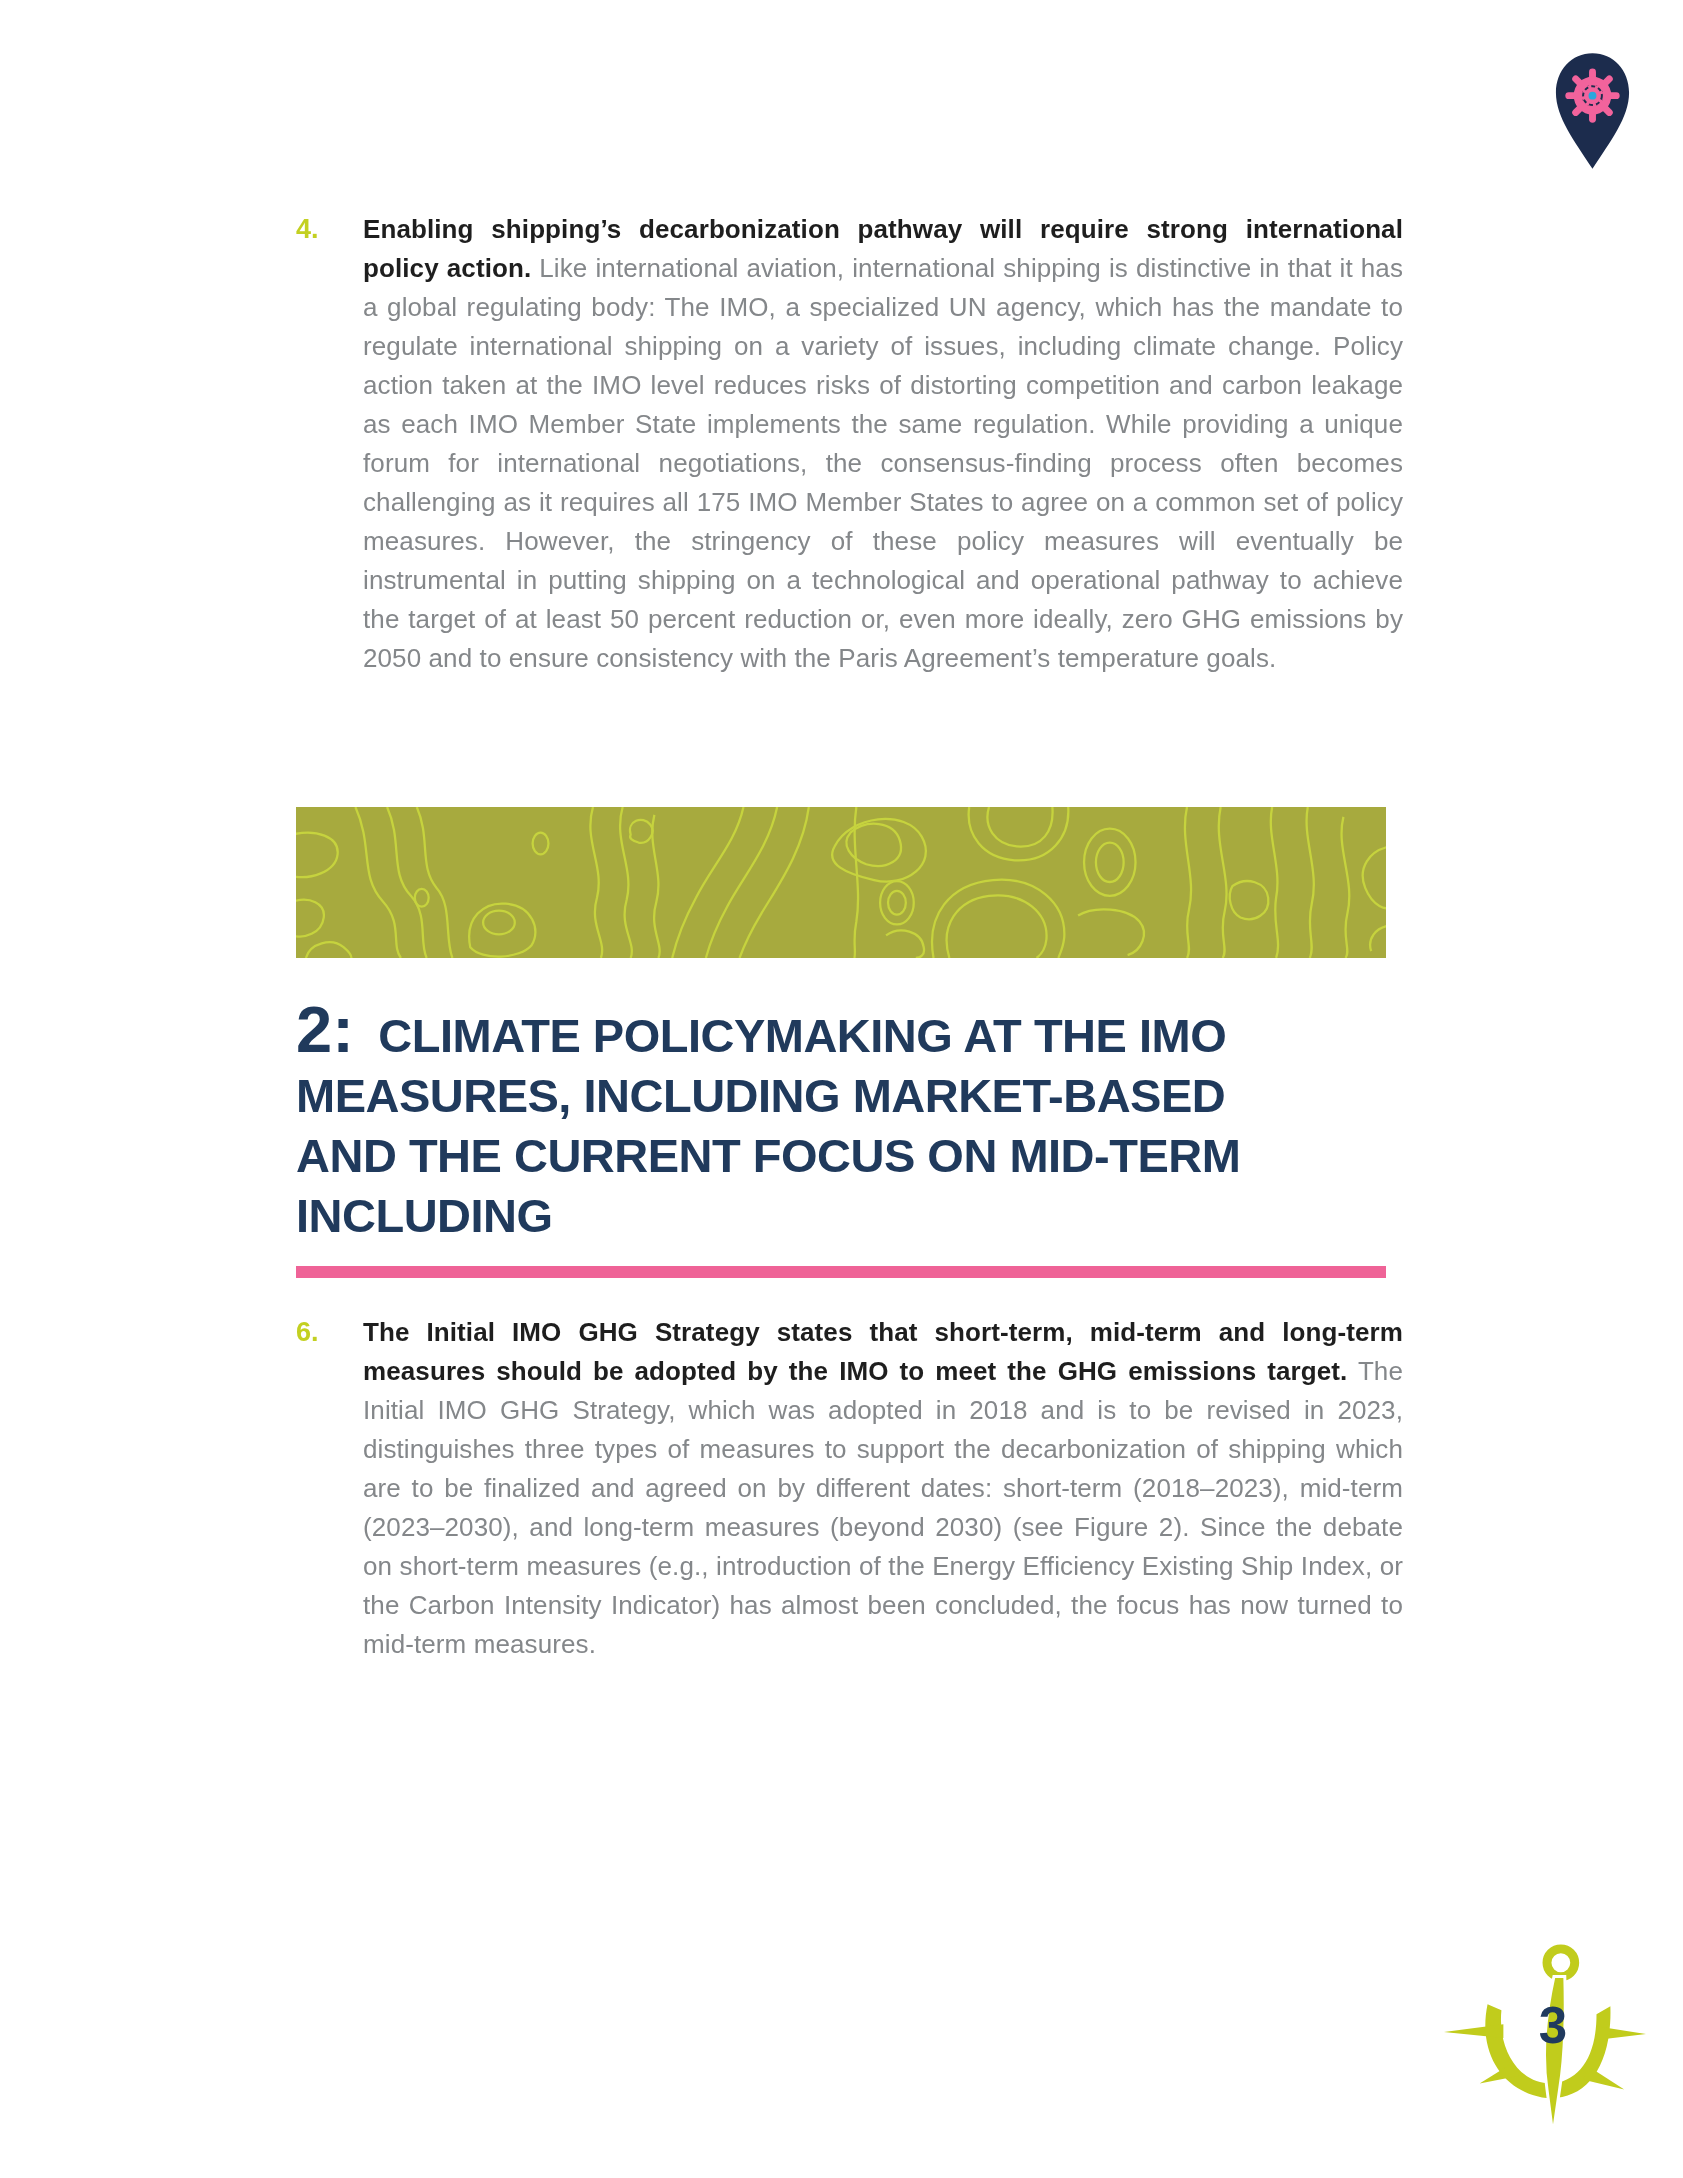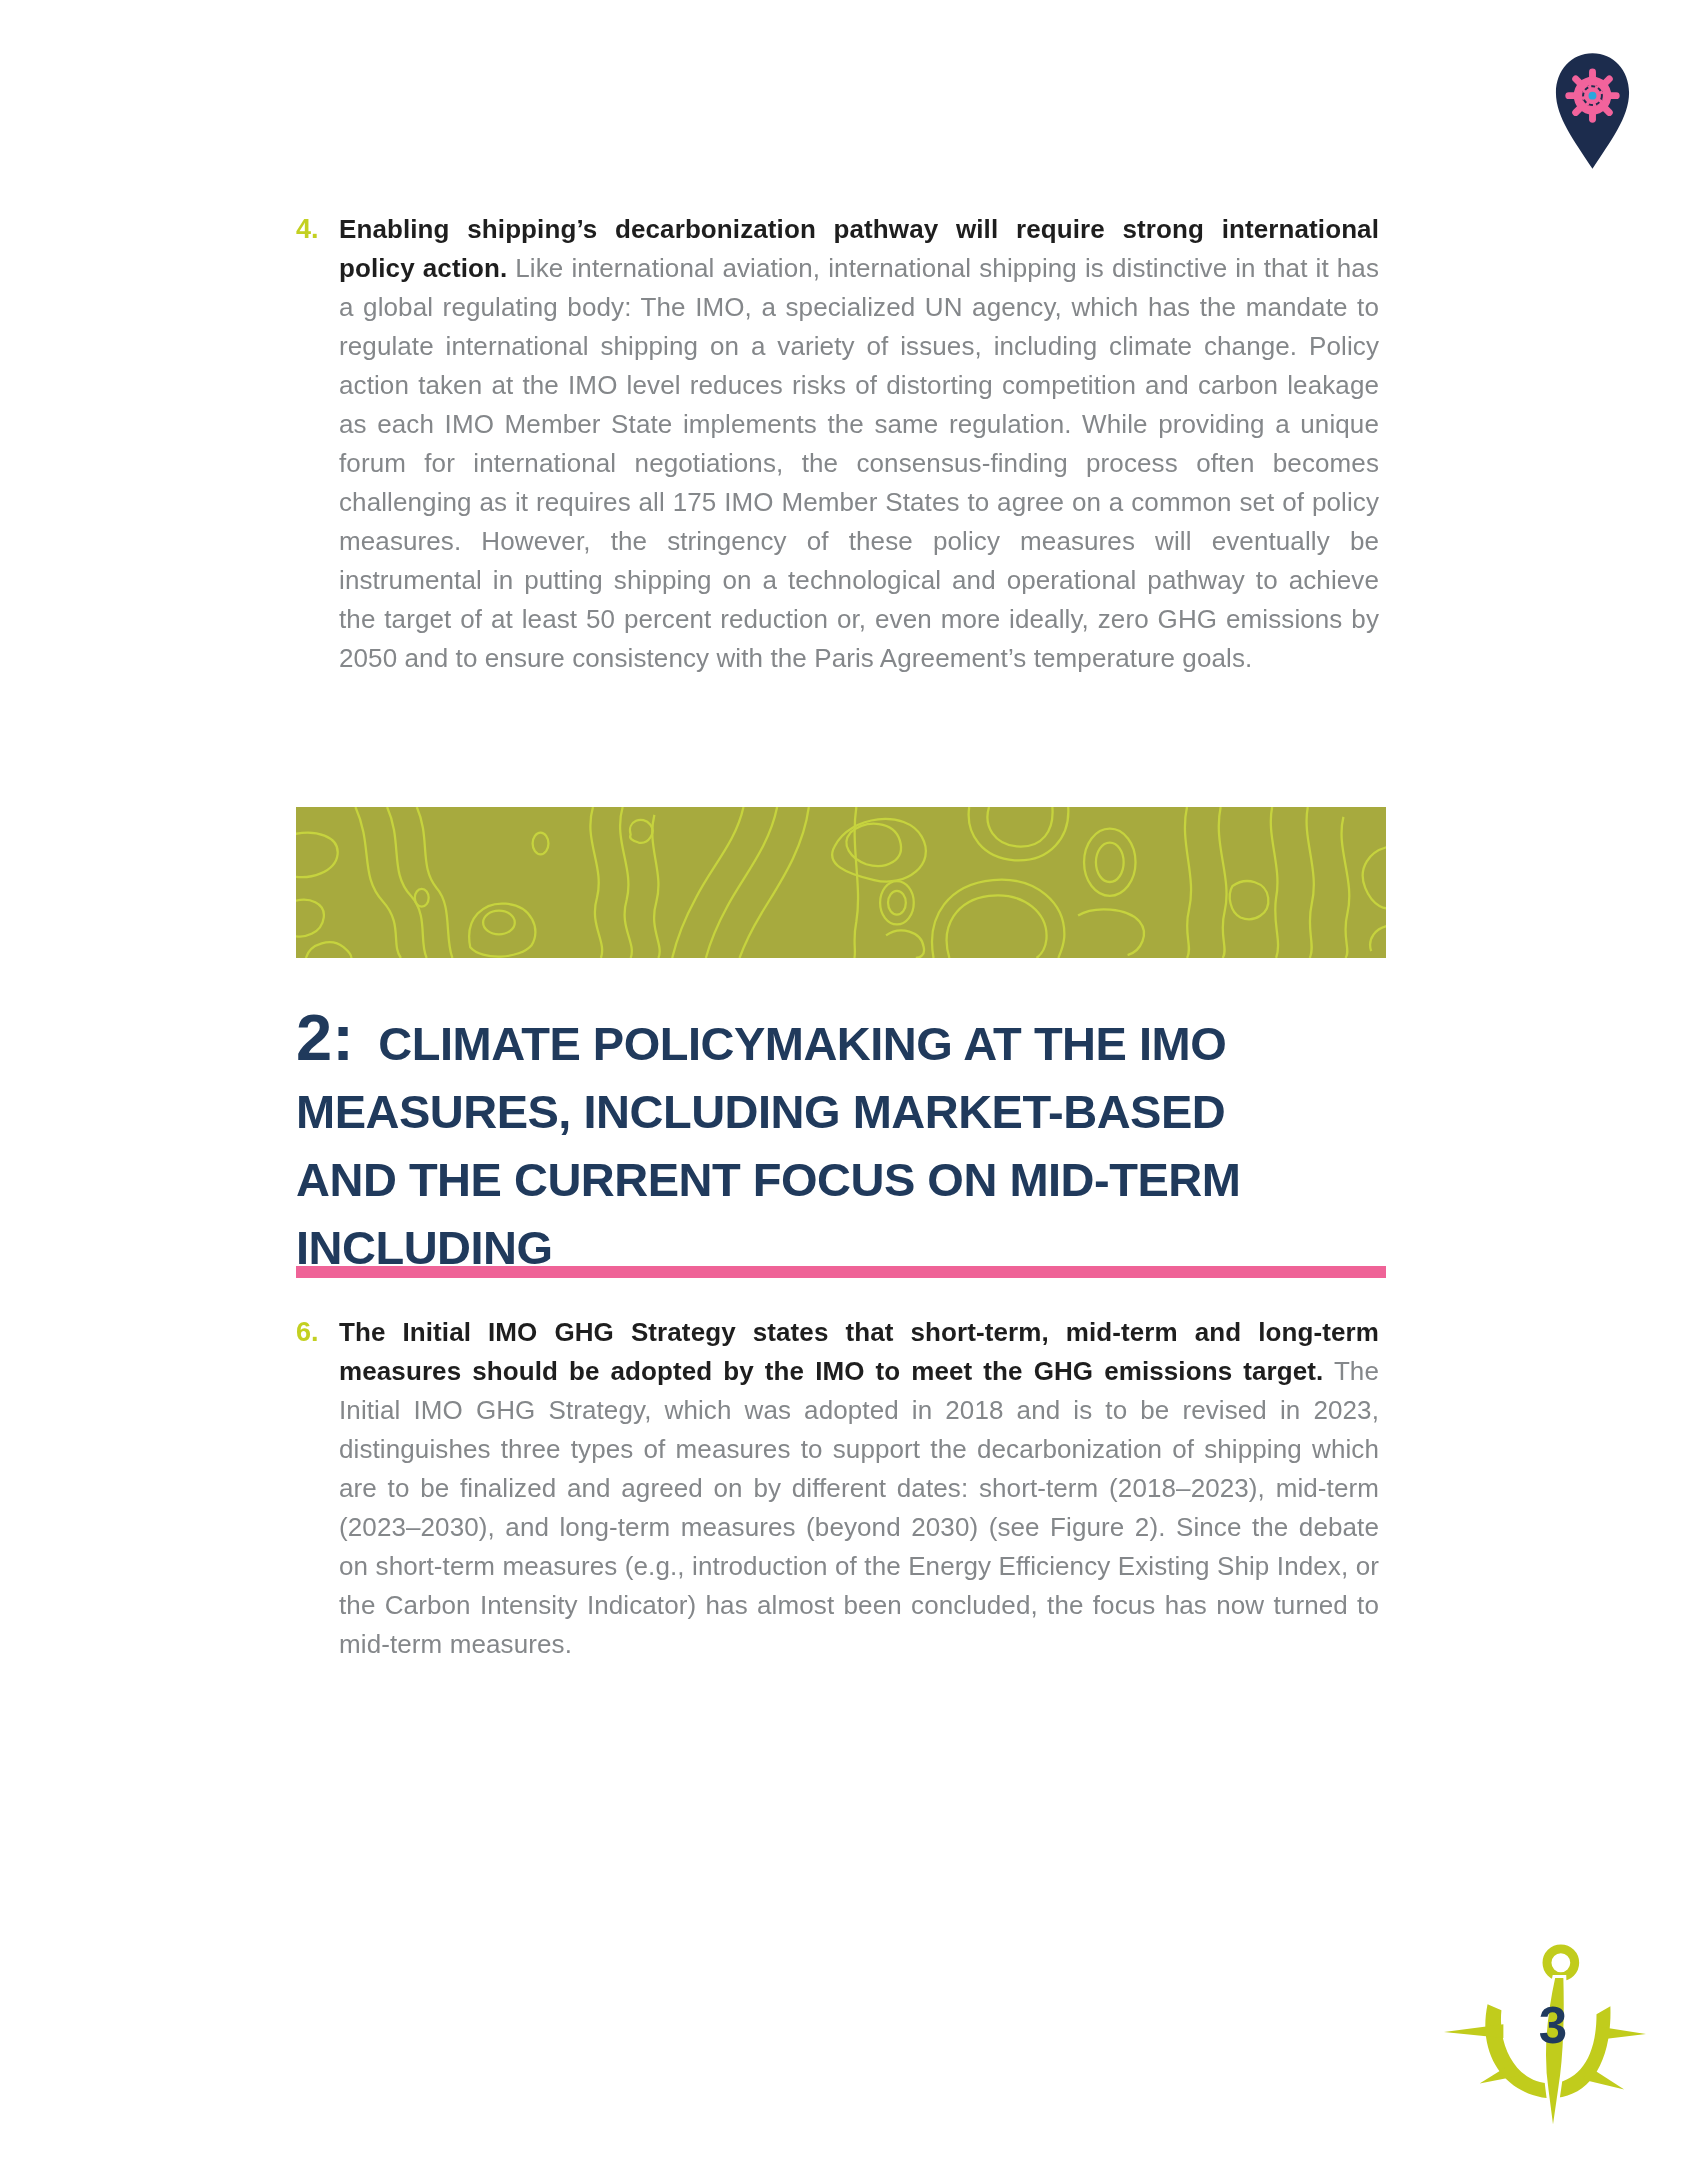--- a/index.html
+++ b/index.html
@@ -7,21 +7,21 @@
     position:relative; width:1683px; height:2178px;
     background:#ffffff; overflow:hidden;
     font-family:"Liberation Sans", sans-serif;
   }
   
   .para-marker {
     position:absolute; left:296px; width:46px;
     font-size:27px; font-weight:bold; color:#c3d021;
   }
   .para {
-    position:absolute; left:339px; width:1040px;
+    position:absolute; left:363px; width:1040px;
     font-size:26px; line-height:39px; text-align:justify;
     color:#84878a; letter-spacing:0.1px;
   }
   .para .lead { font-weight:bold; color:#1e1e1e; }
   #para4-marker, #para4 { top:210px; }
   #para6-marker, #para6 { top:1313px; }
   .para-marker { line-height:39px; }
 
   
   .banner {
@@ -30,21 +30,20 @@
   .banner svg { display:block; width:100%; height:100%; }
 
   
   .section-heading {
     position:absolute; left:296px; top:1000px; width:1000px;
     color:#203a5c; font-weight:bold;
   }
   .section-heading .hline {
     font-size:47px; line-height:60px; letter-spacing:-0.5px;
     white-space:nowrap;
-    margin-top:8px;
   }
   .section-heading .hprefix {
     font-size:65px; padding-right:12px; letter-spacing:0;
   }
 
   
   .pink-rule {
     position:absolute; left:296px; top:1266px; width:1090px; height:12px;
     background:#ef6397;
   }

